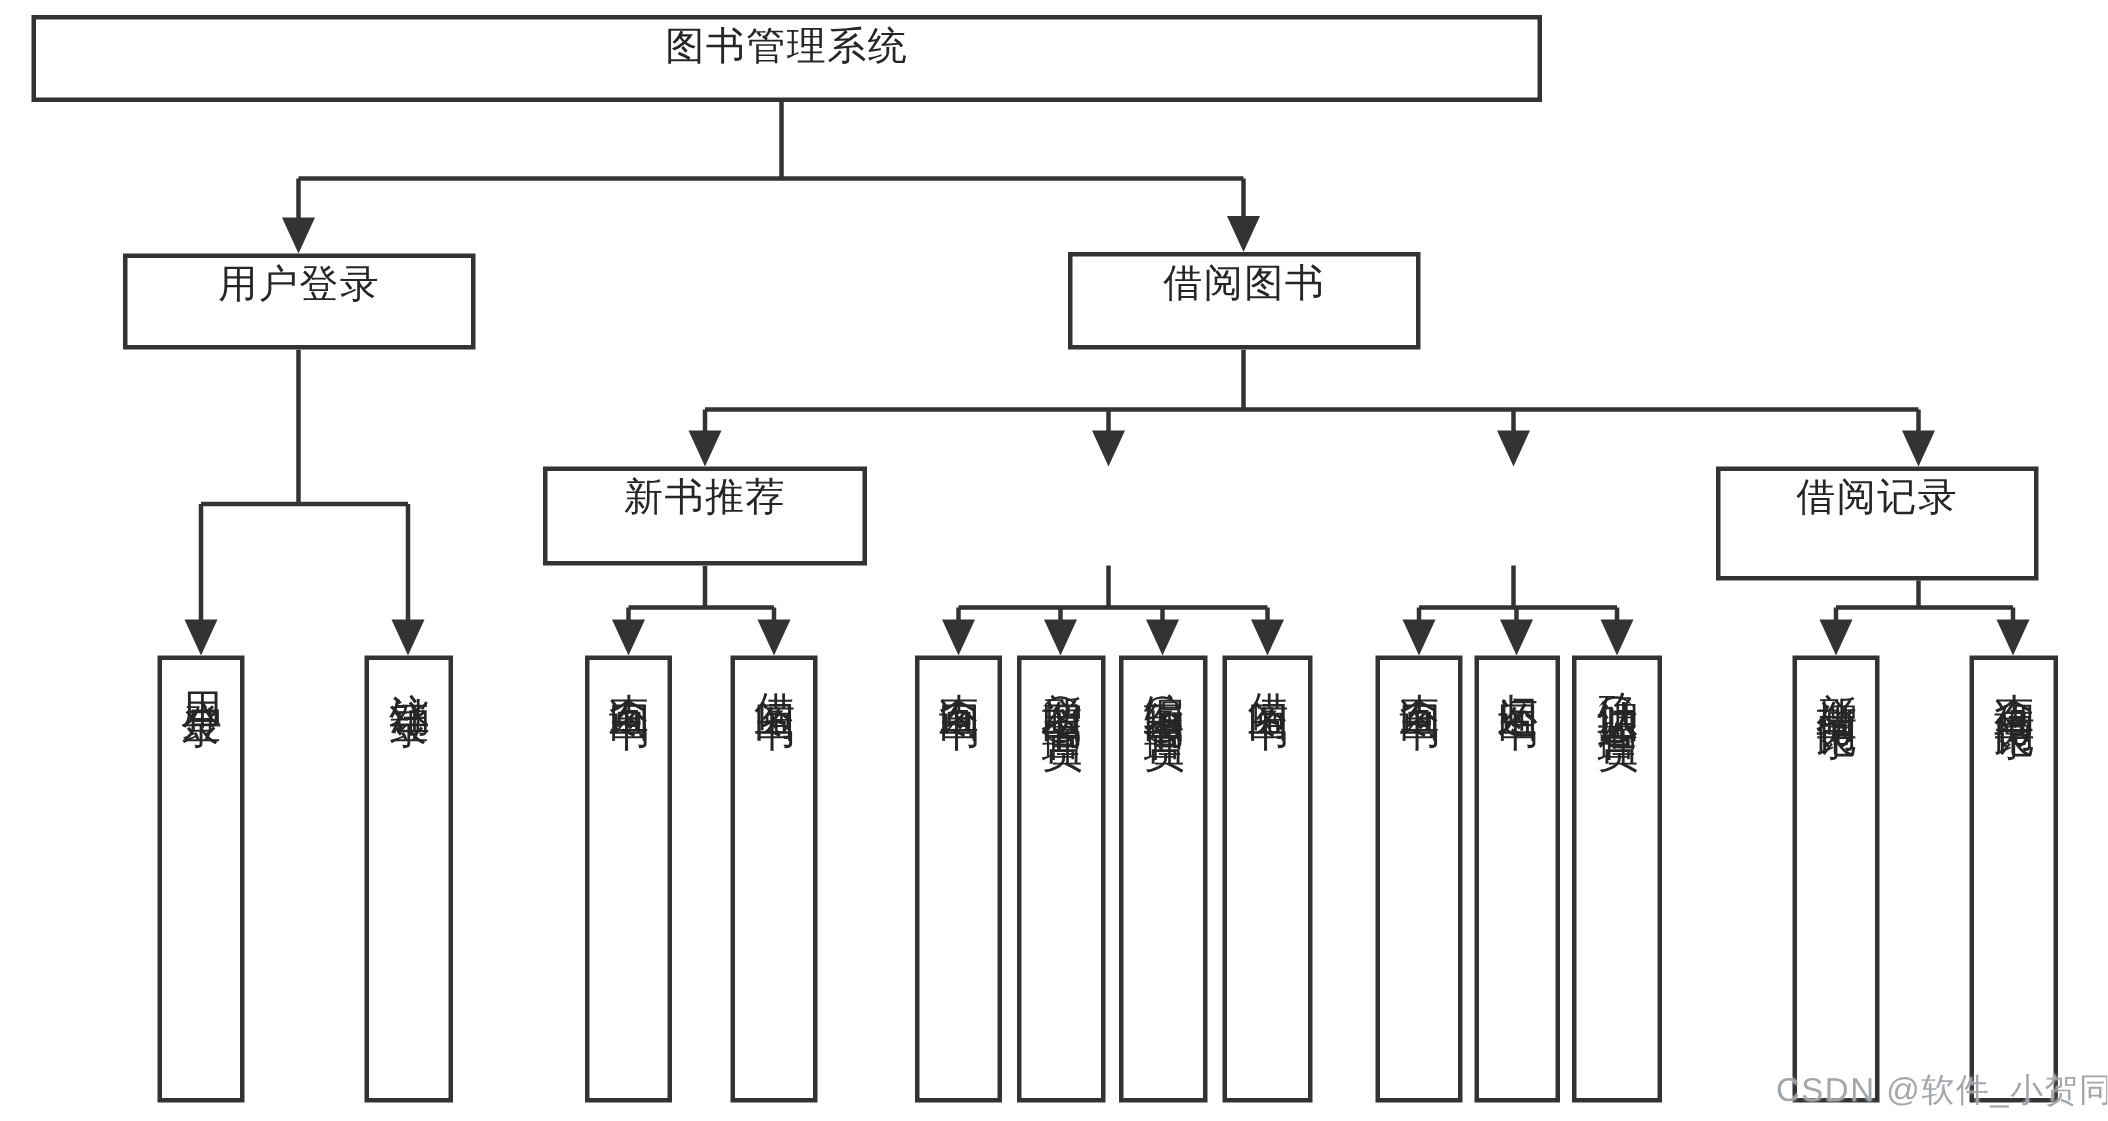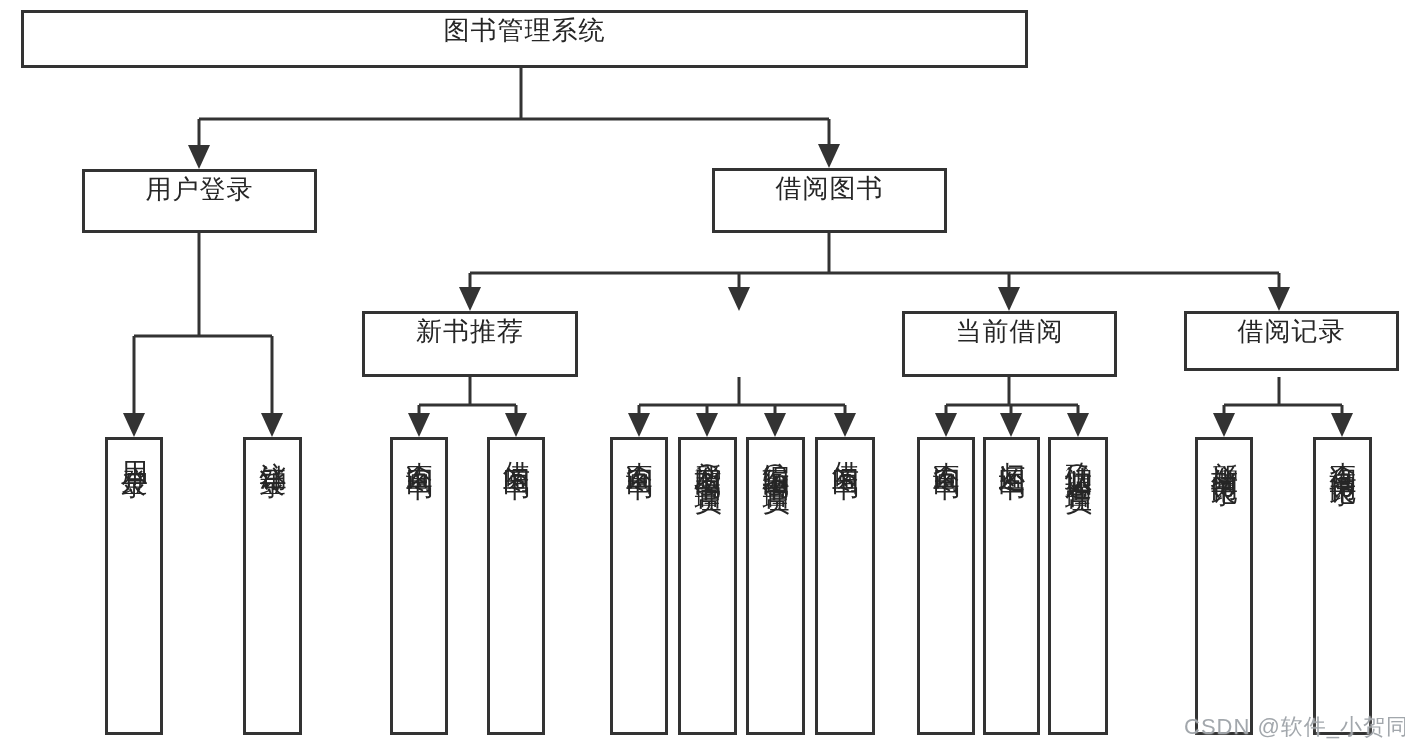--- a/index.html
+++ b/index.html
@@ -92,24 +92,21 @@
   <div class="node h" style="left:82px;top:169px;width:235px;height:64px">
     <span>用户登录</span>
   </div>
   <div class="node h" style="left:712px;top:168px;width:235px;height:65px">
     <span>借阅图书</span>
   </div>
 
   <div class="node h" style="left:362px;top:311px;width:216px;height:66px">
     <span>新书推荐</span>
   </div>
-  <div class="node h" style="left:902px;top:311px;width:215px;height:66px">
-    <span>当前借阅</span>
-  </div>
-  <div class="node h" style="left:1184px;top:311px;width:215px;height:60px">
+  <div class="node h" style="left:1144px;top:311px;width:215px;height:76px">
     <span>借阅记录</span>
   </div>
 
   <div class="node v" style="left:105px;top:437px;width:58px;height:298px">
     <span>用户登录</span>
   </div>
   <div class="node v" style="left:243px;top:437px;width:59px;height:298px">
     <span>注销登录</span>
   </div>
 

